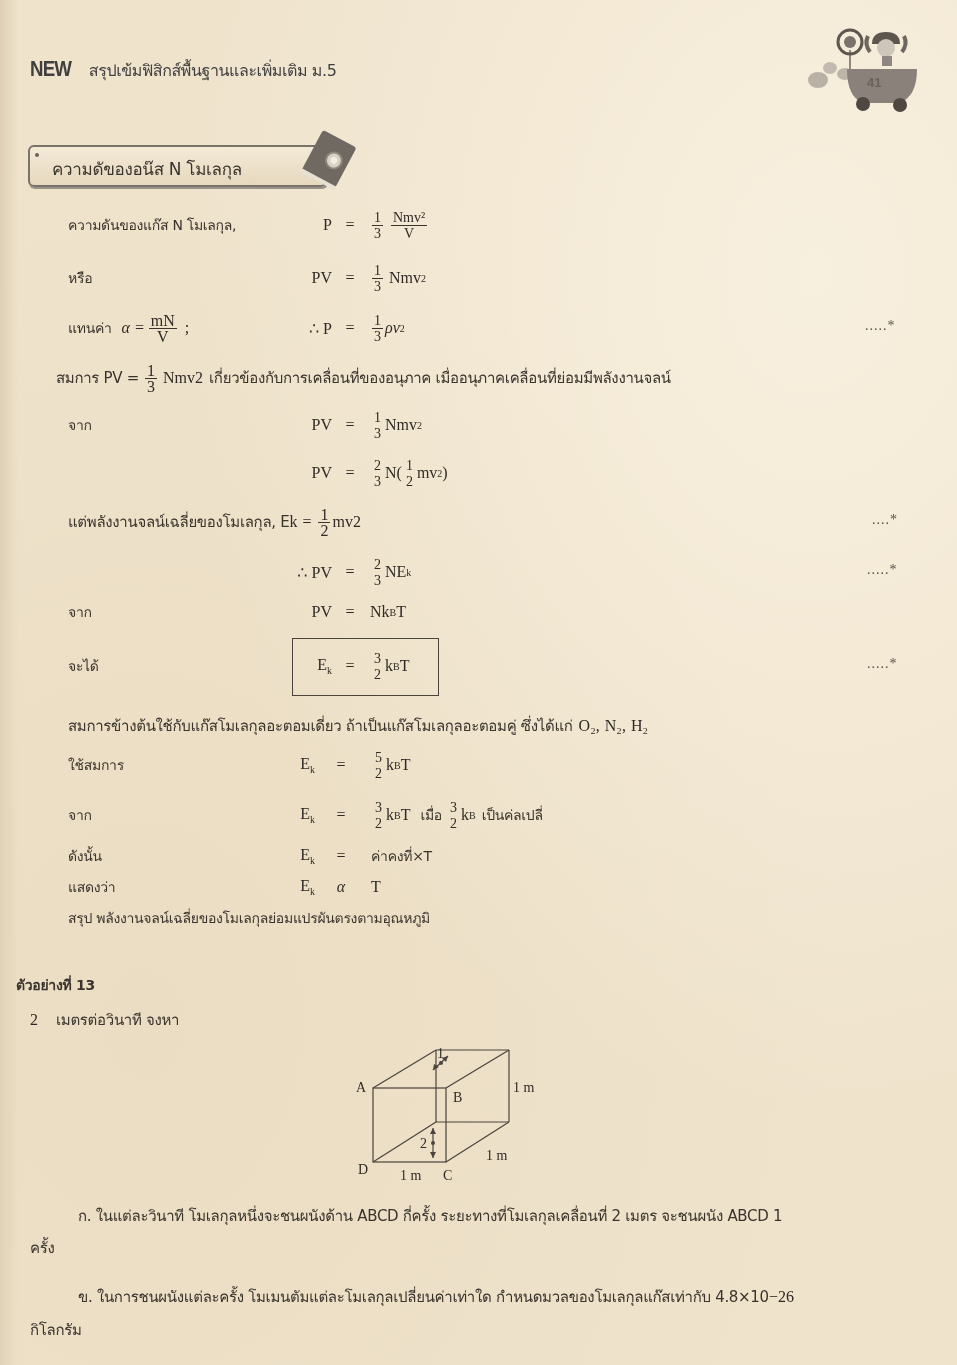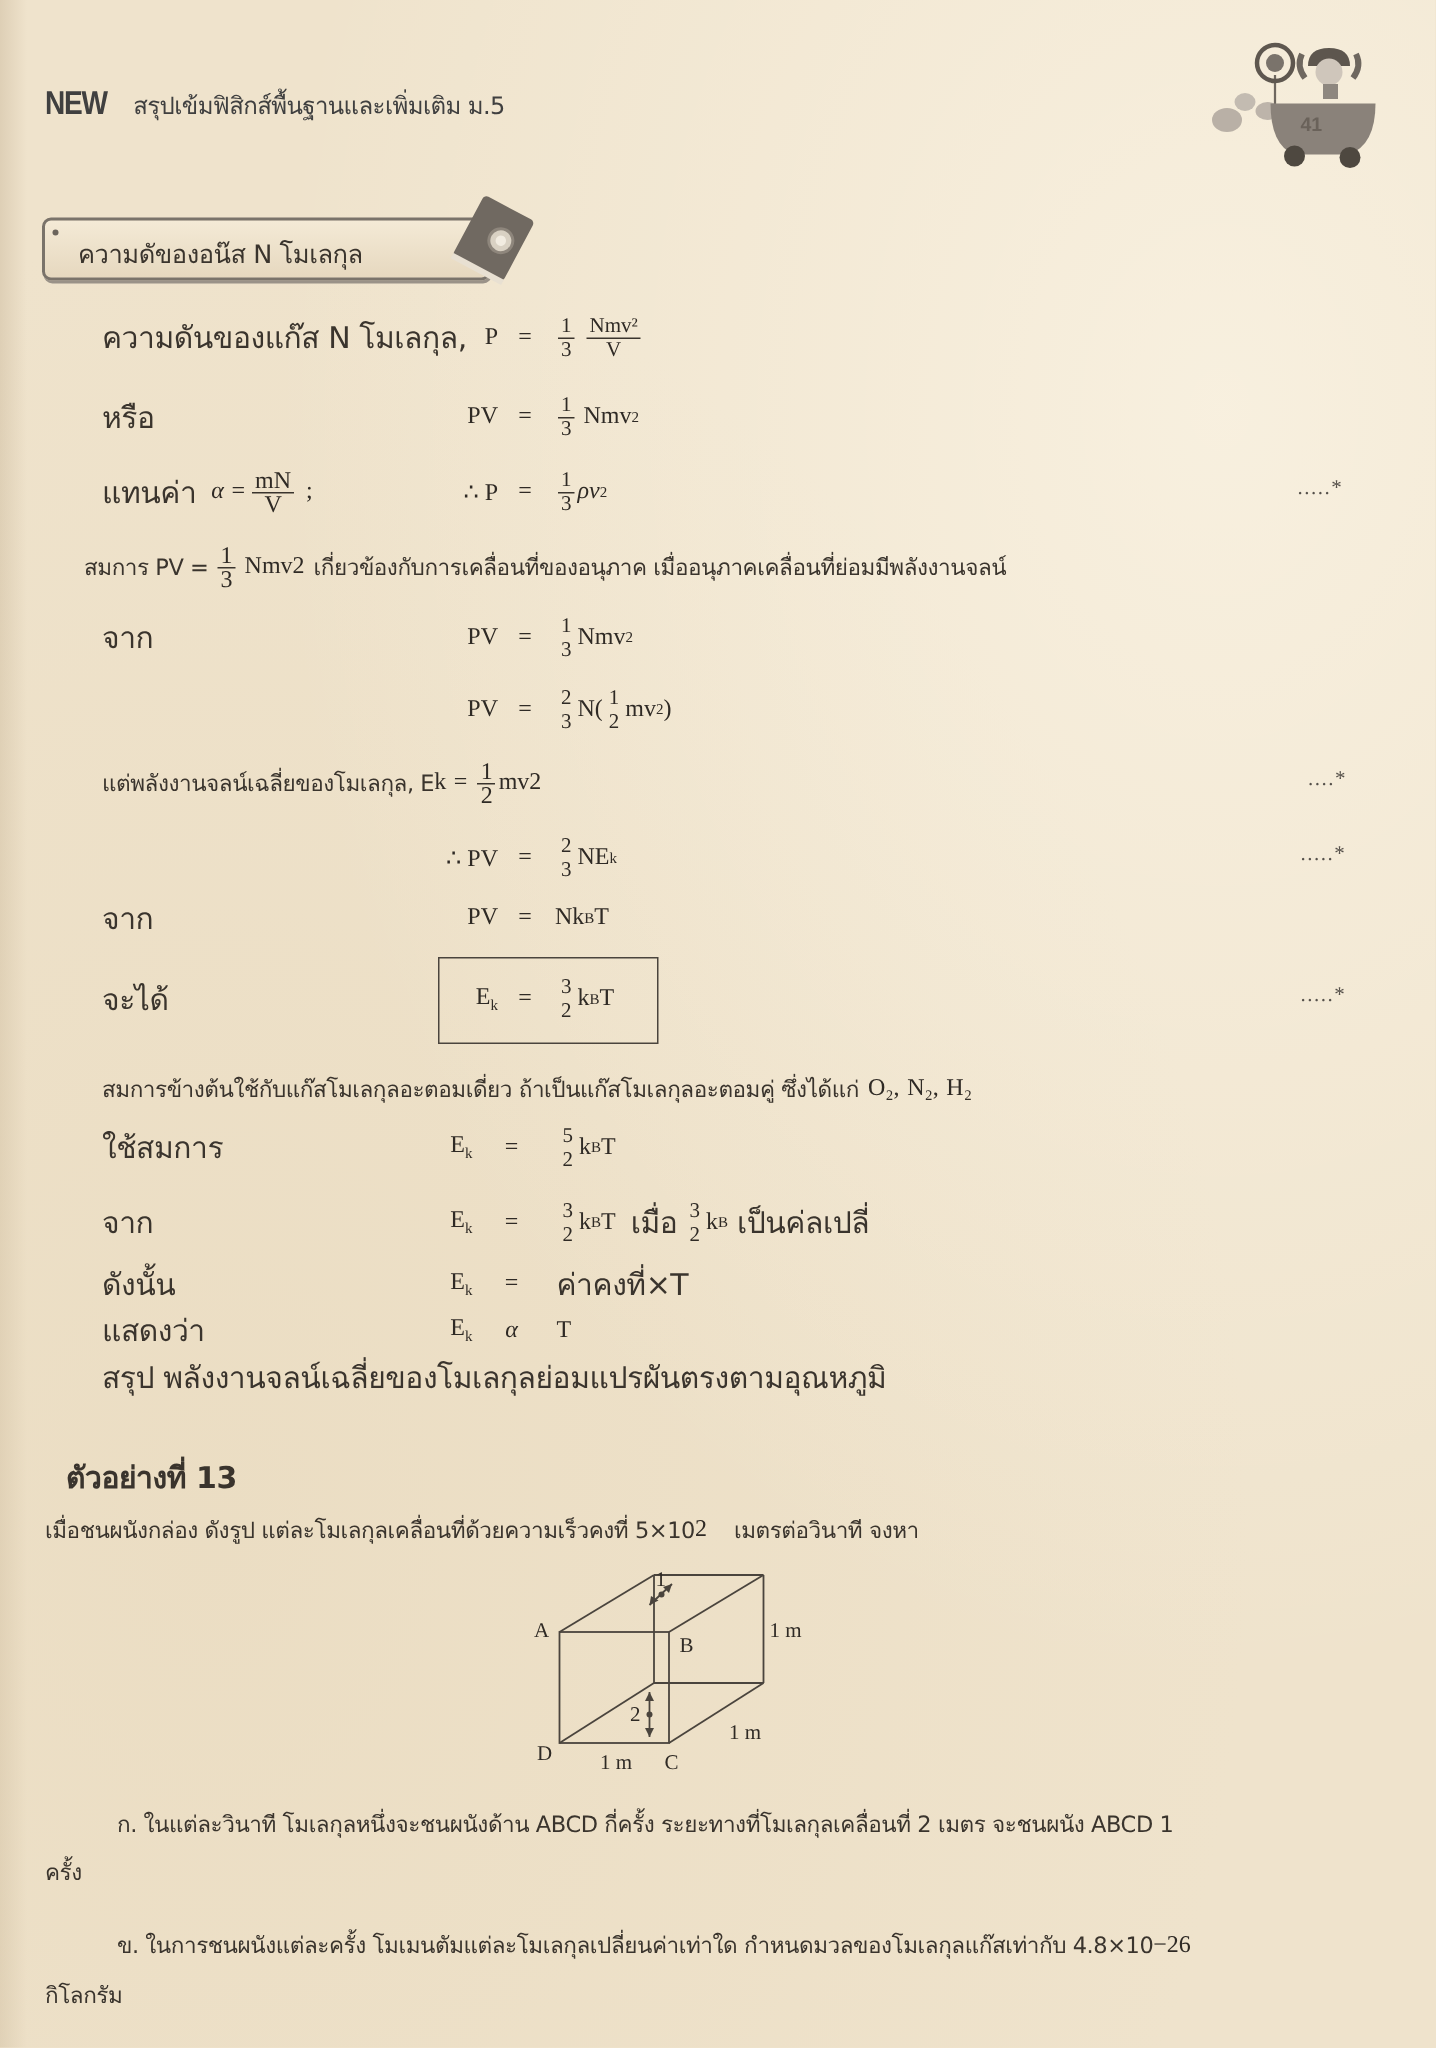--- a/index.html
+++ b/index.html
@@ -7,21 +7,21 @@
     width: 957px; height: 1365px; position: relative; overflow: hidden;
     background: #efe3cc;
     background-image:
       radial-gradient(ellipse at 85% 20%, rgba(255,250,238,0.55), rgba(255,250,238,0) 55%),
       radial-gradient(ellipse at 15% 75%, rgba(230,214,184,0.45), rgba(230,214,184,0) 60%),
       linear-gradient(90deg, rgba(190,170,140,0.35) 0px, rgba(190,170,140,0) 18px);
     font-family: "Liberation Serif", "DejaVu Serif", serif;
     color: #2f2a25;
   }
   .abs { position: absolute; }
-  .thai { font-family: "DejaVu Sans", "Liberation Sans", sans-serif; font-size: 20px; letter-spacing: -0.3px; color: #3a342d; }
+  .thai { font-family: "DejaVu Sans", "Liberation Sans", sans-serif; font-size: 14px; letter-spacing: -0.3px; color: #3a342d; }
   .thai-b { font-weight: bold; }
 
   
   .hdr { left: 30px; top: 56px; font-size: 18px; color: #404040; }
   .hdr .new { font-family: "Liberation Sans", sans-serif; font-weight: bold; font-size: 22px; letter-spacing: -1px; margin-right: 6px; transform: scaleX(0.85); display: inline-block; transform-origin: left; }
   .hdr .ttl { font-family: "DejaVu Sans", sans-serif; font-size: 16px; letter-spacing: -0.4px; }
 
   
   .car { left: 800px; top: 22px; width: 120px; height: 100px; }
   .pg { font-family: "Liberation Sans", sans-serif; font-weight: bold; font-size: 13px; color: #6a625a; }
@@ -318,25 +318,24 @@
   <span class="eq" style="left:86px; font-style:italic;">α</span>
   <span class="rhs" style="left:126px">
       <span>T</span>
     </span>
 </div>
 
 <div class="row" style="left:68px; top:898px;">
   <span class="thai">สรุป พลังงานจลน์เฉลี่ยของโมเลกุลย่อมแปรผันตรงตามอุณหภูมิ</span>
 </div>
 
-<div class="row" style="left:44px; top:965px;">
+<div class="row" style="left:16px; top:965px;">
   <span class="thai thai-b">ตัวอย่างที่ 13</span>
 </div>
 <div class="row" style="left:30px; top:1000px;">
-  <span class="para">เมื่อชนผนังกล่อง ดังรูป แต่ละโมเลกุลเคลื่อนที่ด้วยความเร็วคงที่ 5×10</span>
     <sup class="math">2</sup>
   <span class="para" style="margin-left:18px;">เมตรต่อวินาที จงหา</span>
 </div>
 
 <div class="abs" style="left:340px; top:1040px; width:220px; height:150px;">
   <svg width="220" height="150" viewBox="0 0 220 150">
     <g stroke="#4a443d" stroke-width="1.2" fill="none">
       <rect x="33" y="48" width="73" height="74"></rect>
       <line x1="33" y1="48" x2="96" y2="10"></line>
       <line x1="106" y1="48" x2="169" y2="10"></line>

